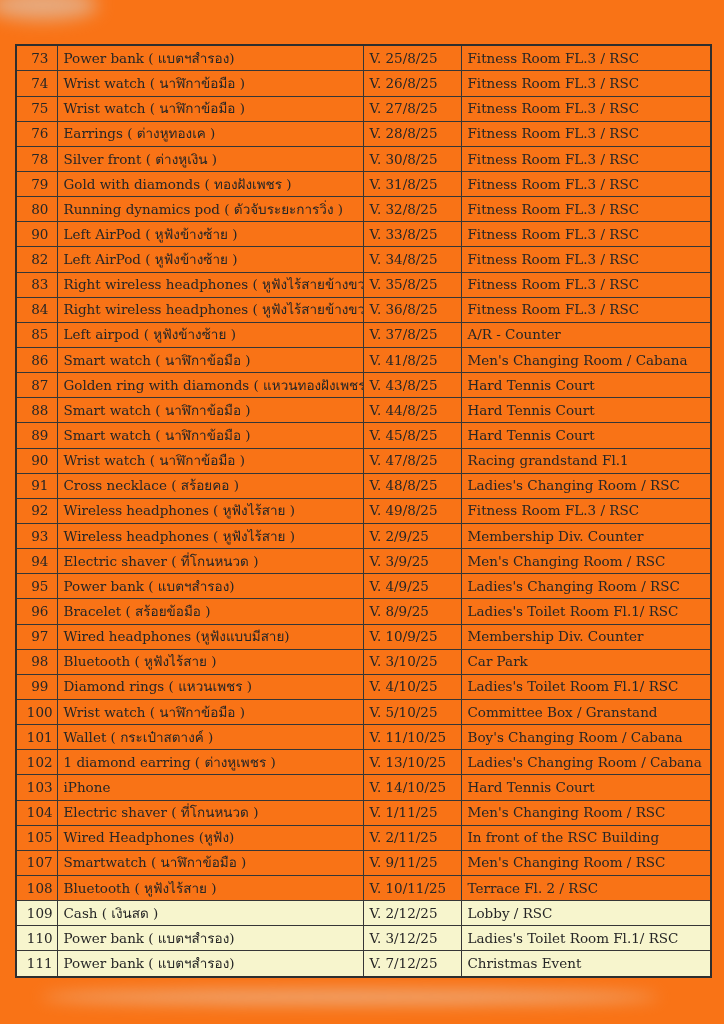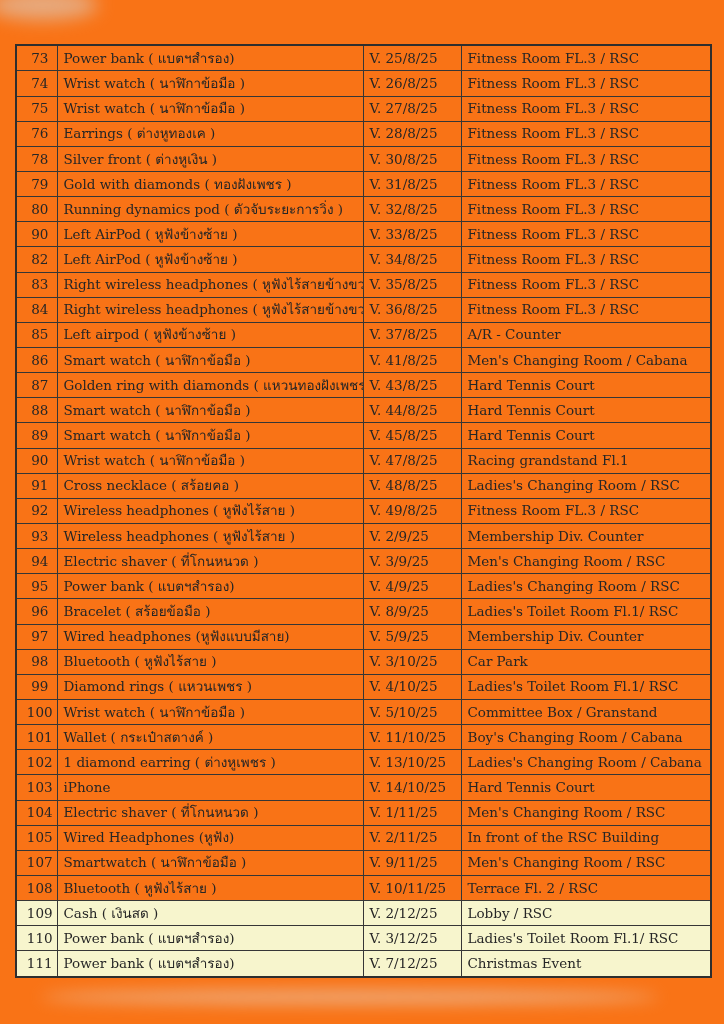--- a/index.html
+++ b/index.html
@@ -220,21 +220,21 @@
         </tr>
         <tr>
           <td class="col-no">96</td>
           <td class="col-item">Bracelet ( สร้อยข้อมือ )</td>
           <td class="col-date">V. 8/9/25</td>
           <td class="col-location">Ladies's Toilet Room Fl.1/ RSC</td>
         </tr>
         <tr>
           <td class="col-no">97</td>
           <td class="col-item">Wired headphones (หูฟังแบบมีสาย)</td>
-          <td class="col-date">V. 5/9/25</td>
+          <td class="col-date">V. 10/9/25</td>
           <td class="col-location">Membership Div. Counter</td>
         </tr>
         <tr>
           <td class="col-no">98</td>
           <td class="col-item">Bluetooth  ( หูฟังไร้สาย )</td>
           <td class="col-date">V. 3/10/25</td>
           <td class="col-location">Car Park</td>
         </tr>
         <tr>
           <td class="col-no">99</td>

